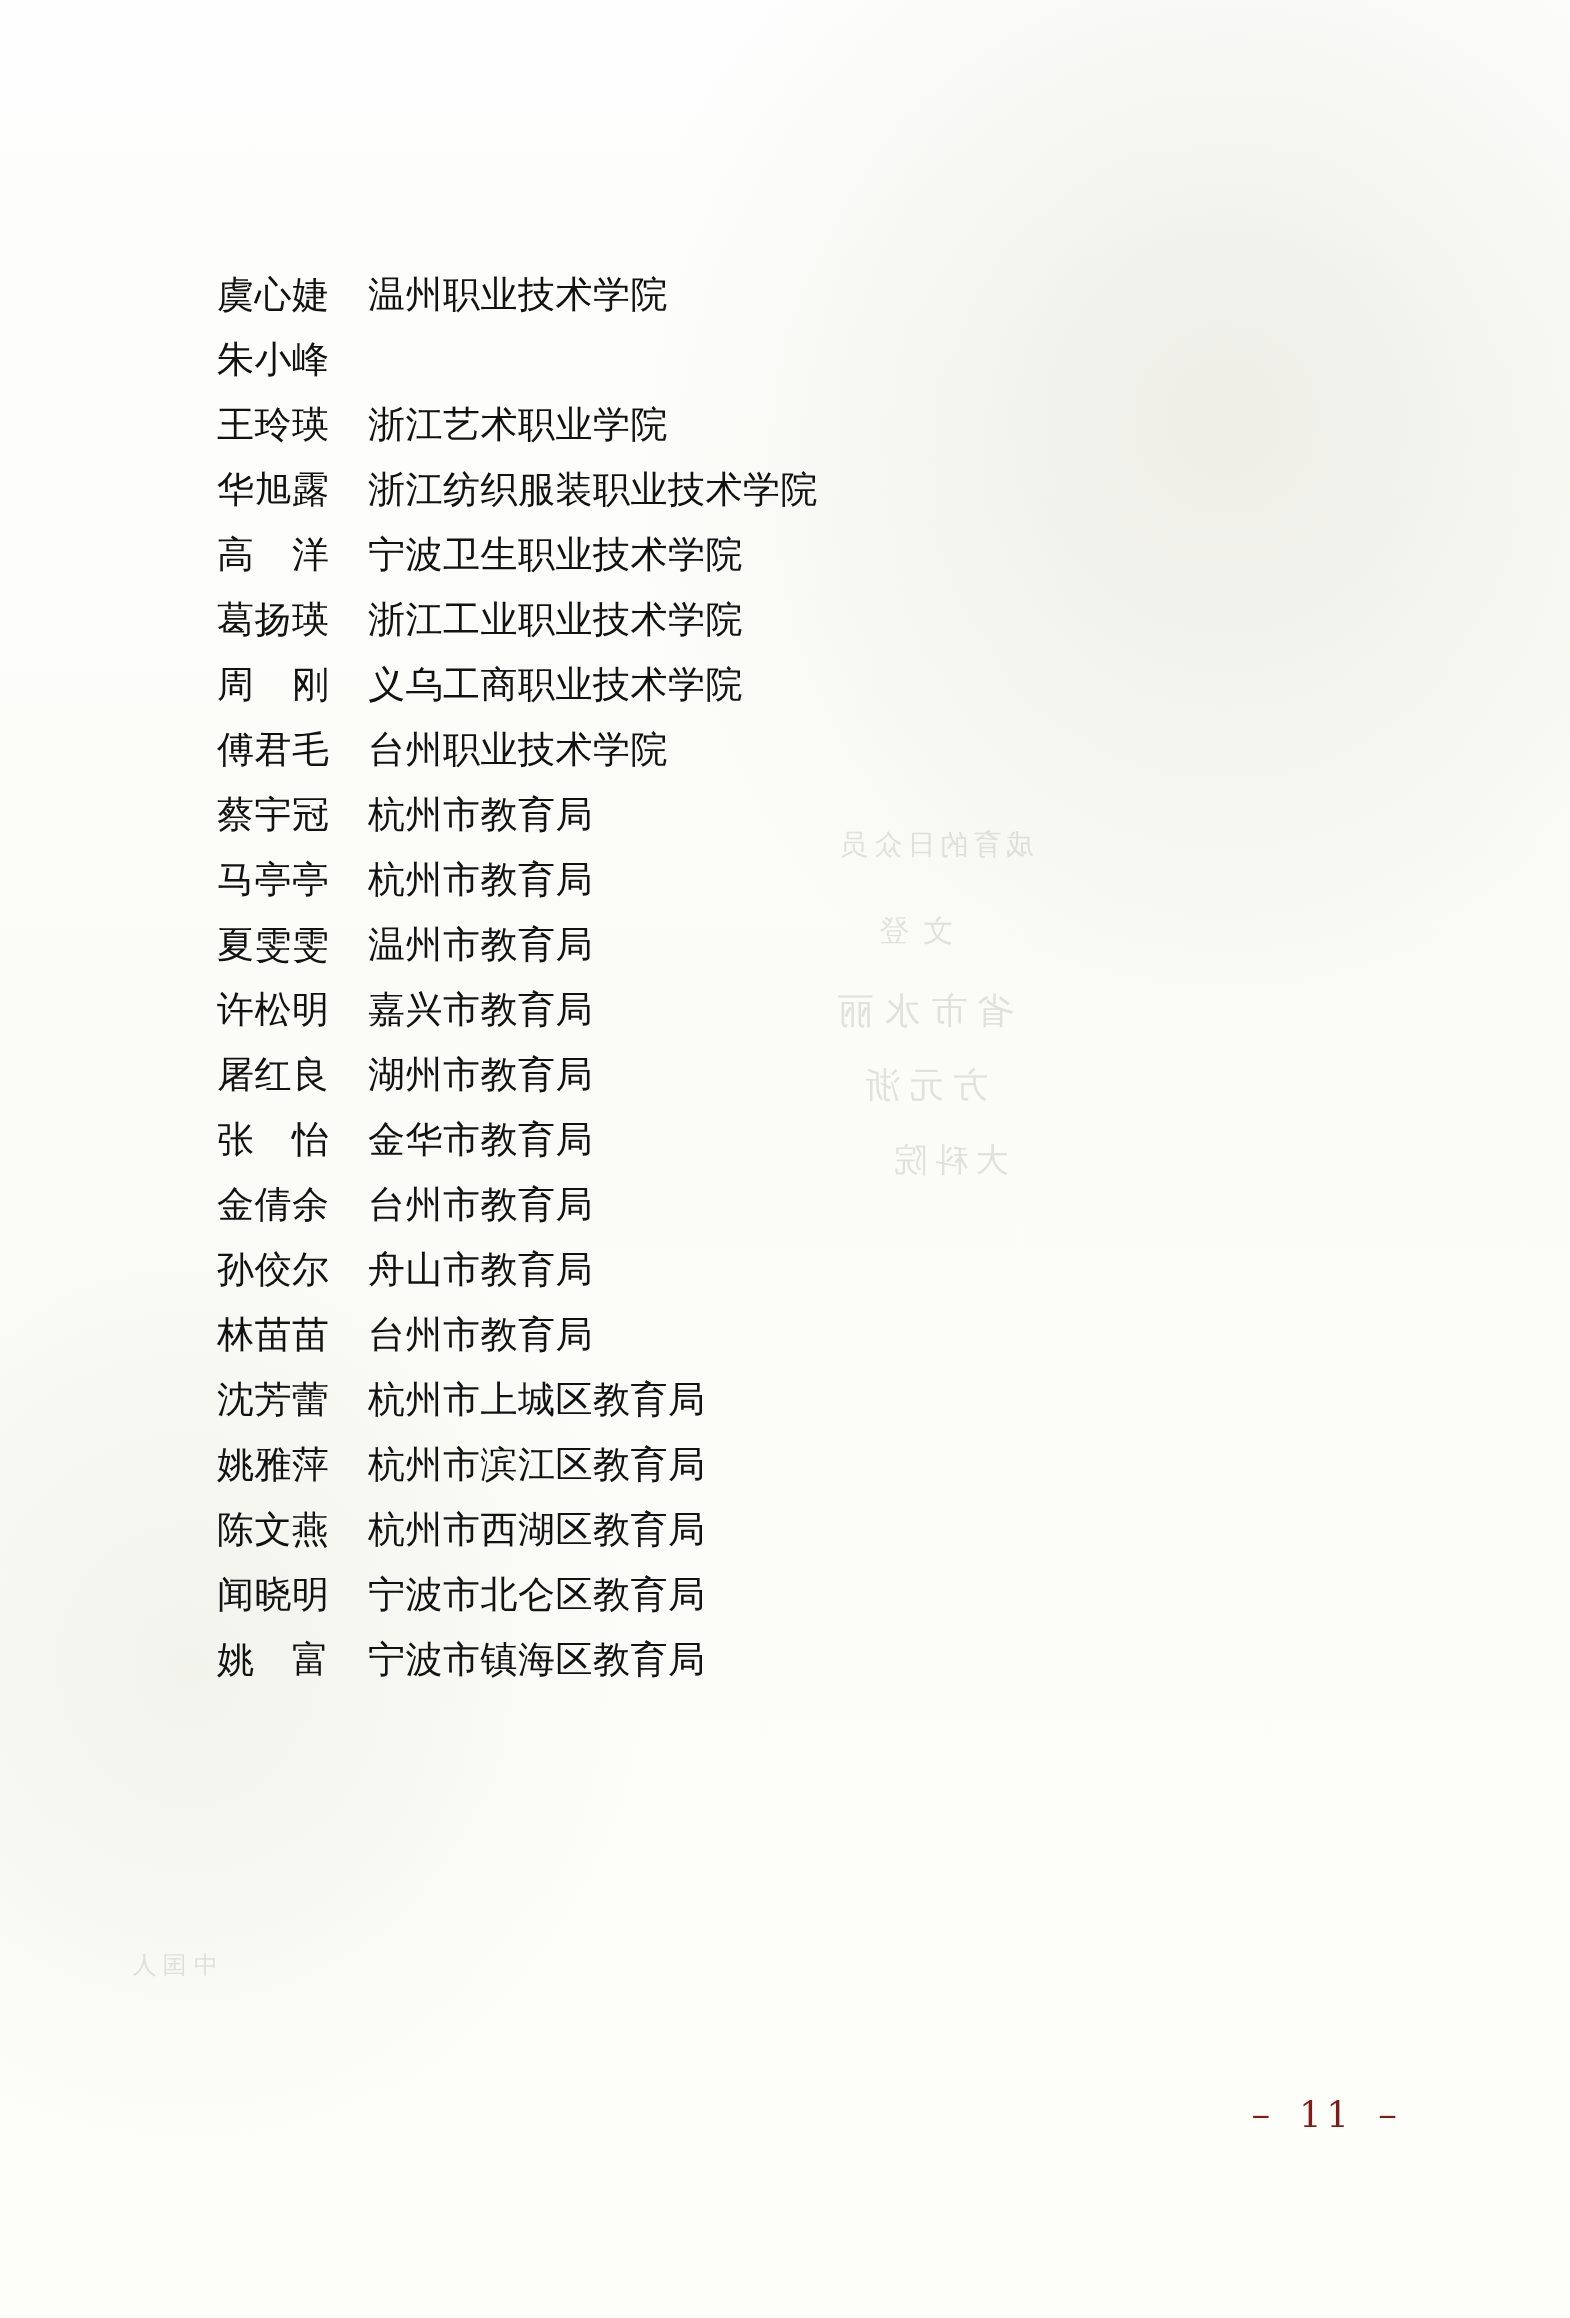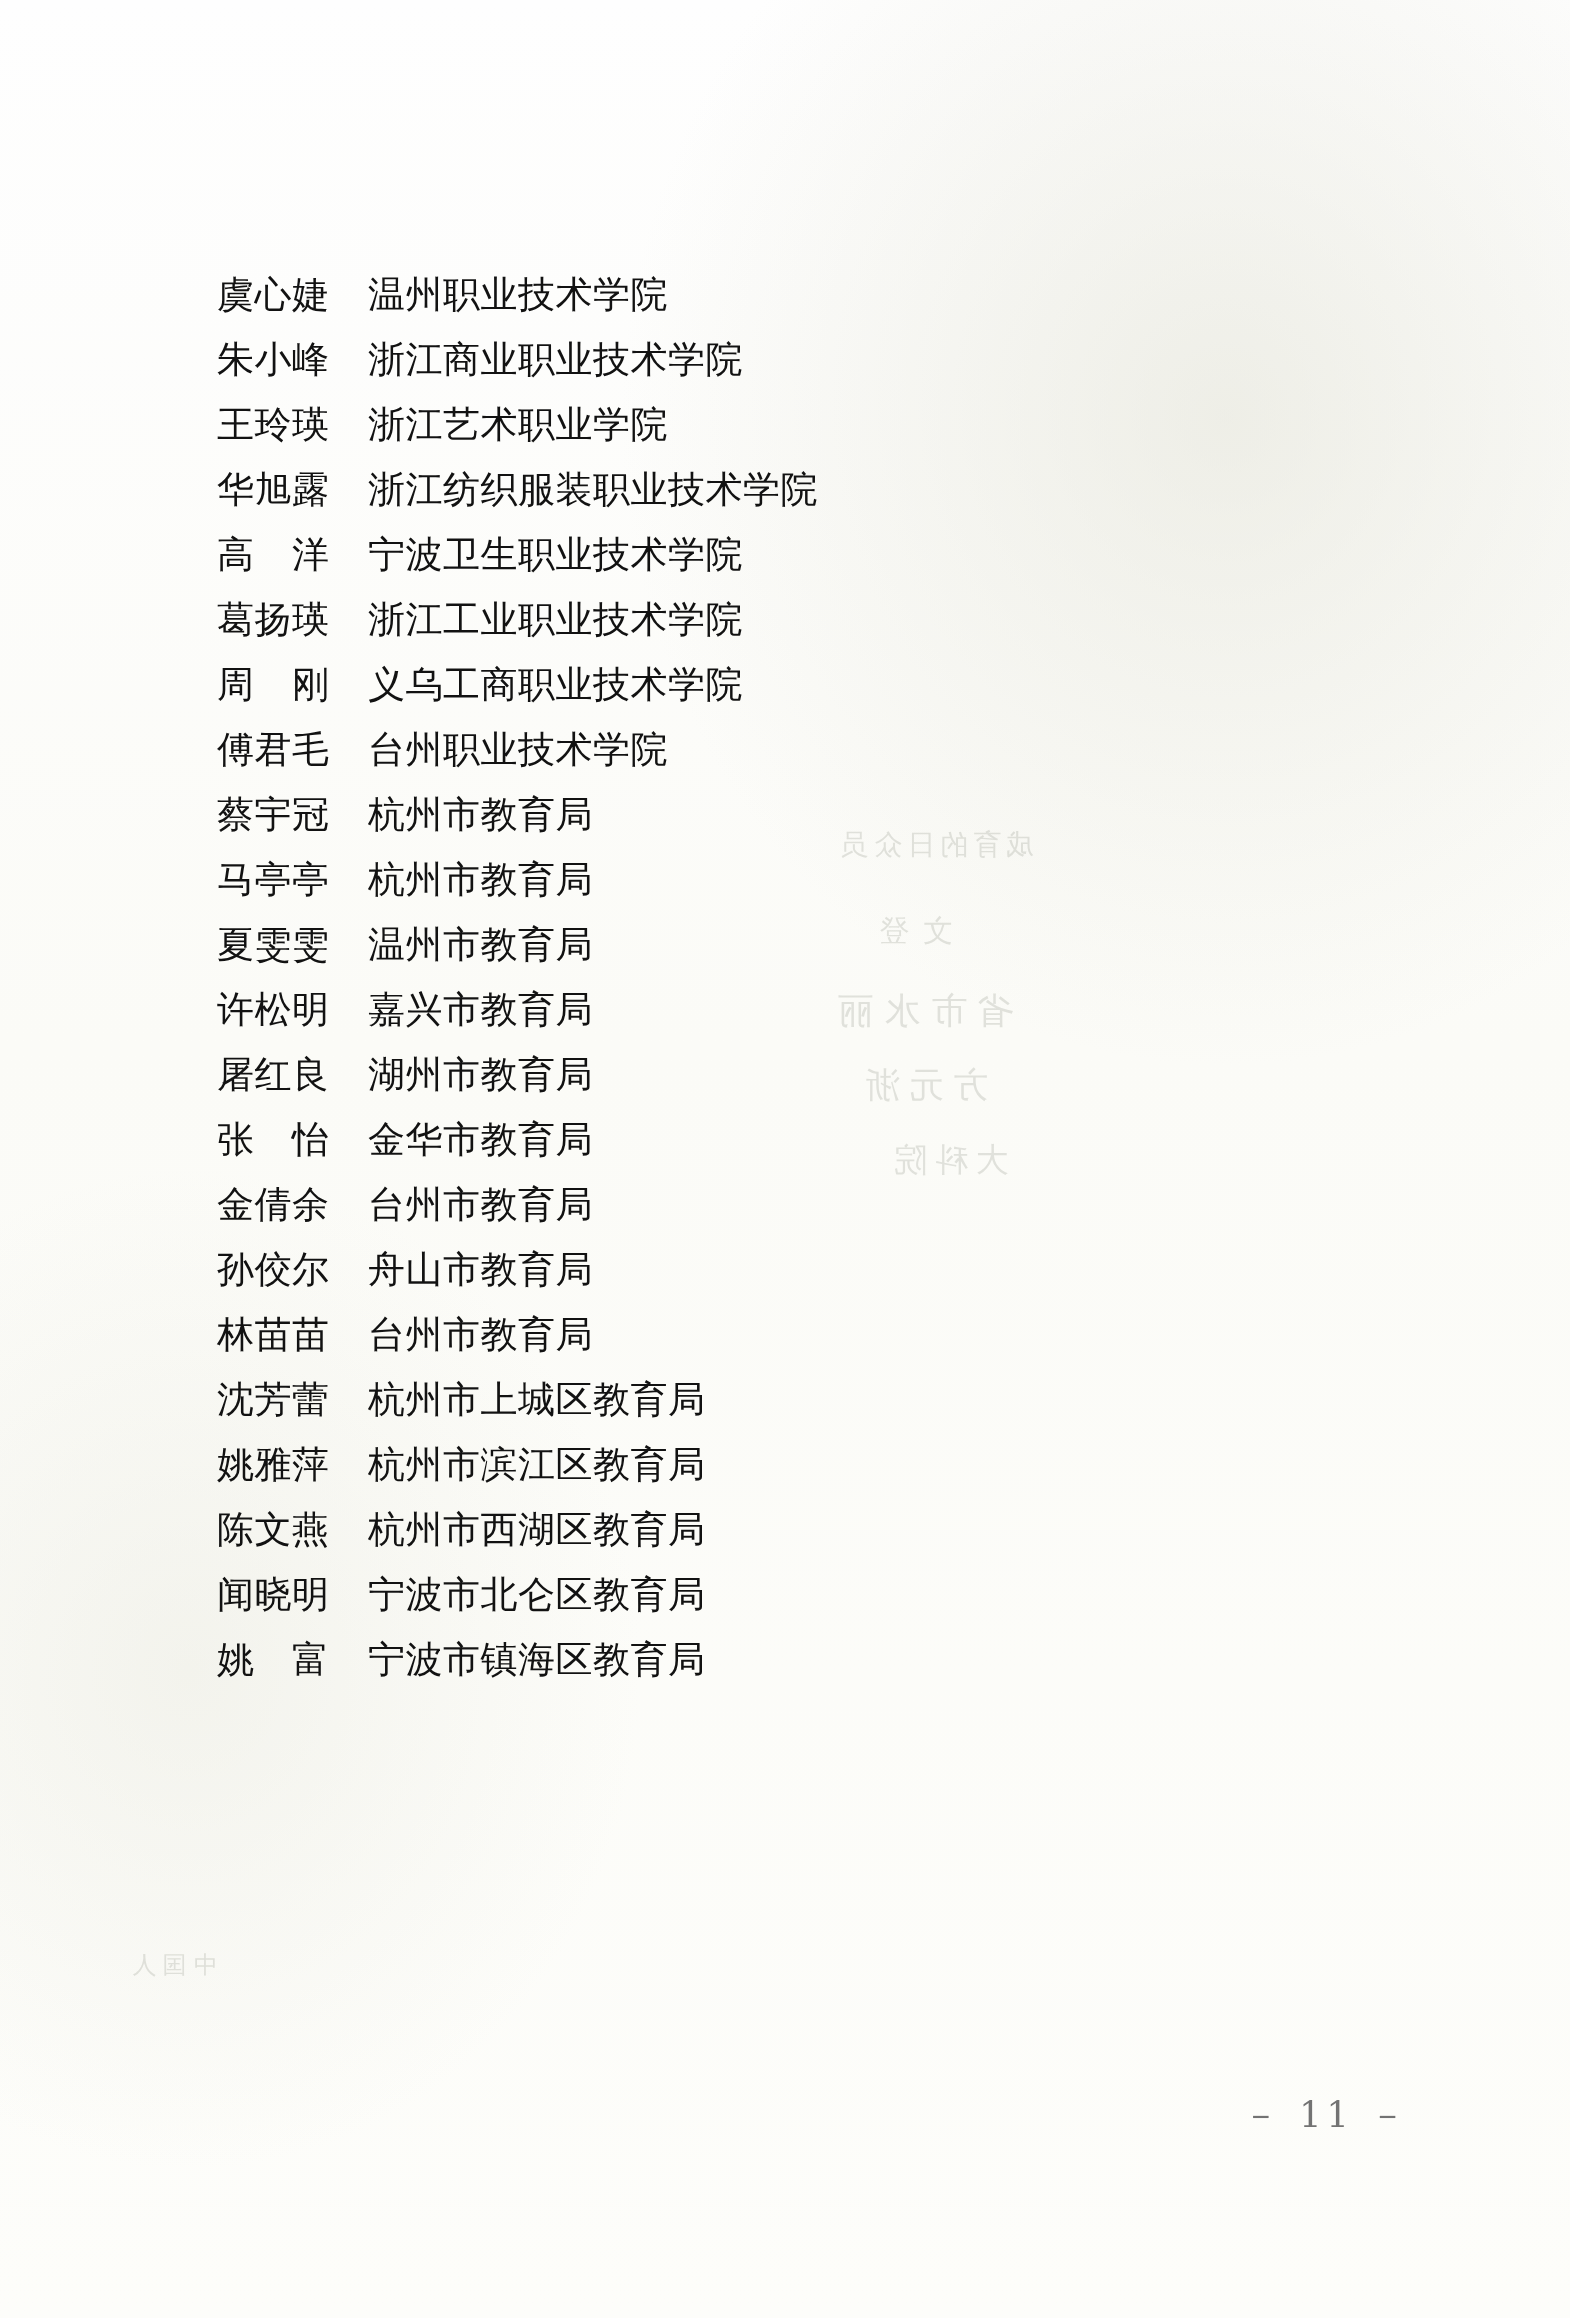--- a/index.html
+++ b/index.html
@@ -72,21 +72,21 @@
     white-space: pre;
     font-family: Liberation Serif, serif;
   }
   .page-number {
     position: absolute;
     top: 2092px;
     left: 0;
     width: 1410px;
     text-align: right;
     font-size: 35px;
-    color: #737373;
+    color: #7f1d1d;
     letter-spacing: 5px;
   }
 </style>
 </head>
 <body>
 
 <div class="page">
   <div class="paper-tint"></div>
 
   <div class="bleed b1">成育的日众员</div>
@@ -96,21 +96,20 @@
   <div class="bleed b5">大科院</div>
   <div class="bleed b6">中国人</div>
 
   <div class="content">
     <div class="entry">
       <span class="name">虞心婕</span>
       <span class="org">温州职业技术学院</span>
     </div>
     <div class="entry">
       <span class="name">朱小峰</span>
-      <span class="org">浙江商业职业技术学院</span>
     </div>
     <div class="entry">
       <span class="name">王玲瑛</span>
       <span class="org">浙江艺术职业学院</span>
     </div>
     <div class="entry">
       <span class="name">华旭露</span>
       <span class="org">浙江纺织服装职业技术学院</span>
     </div>
     <div class="entry">

